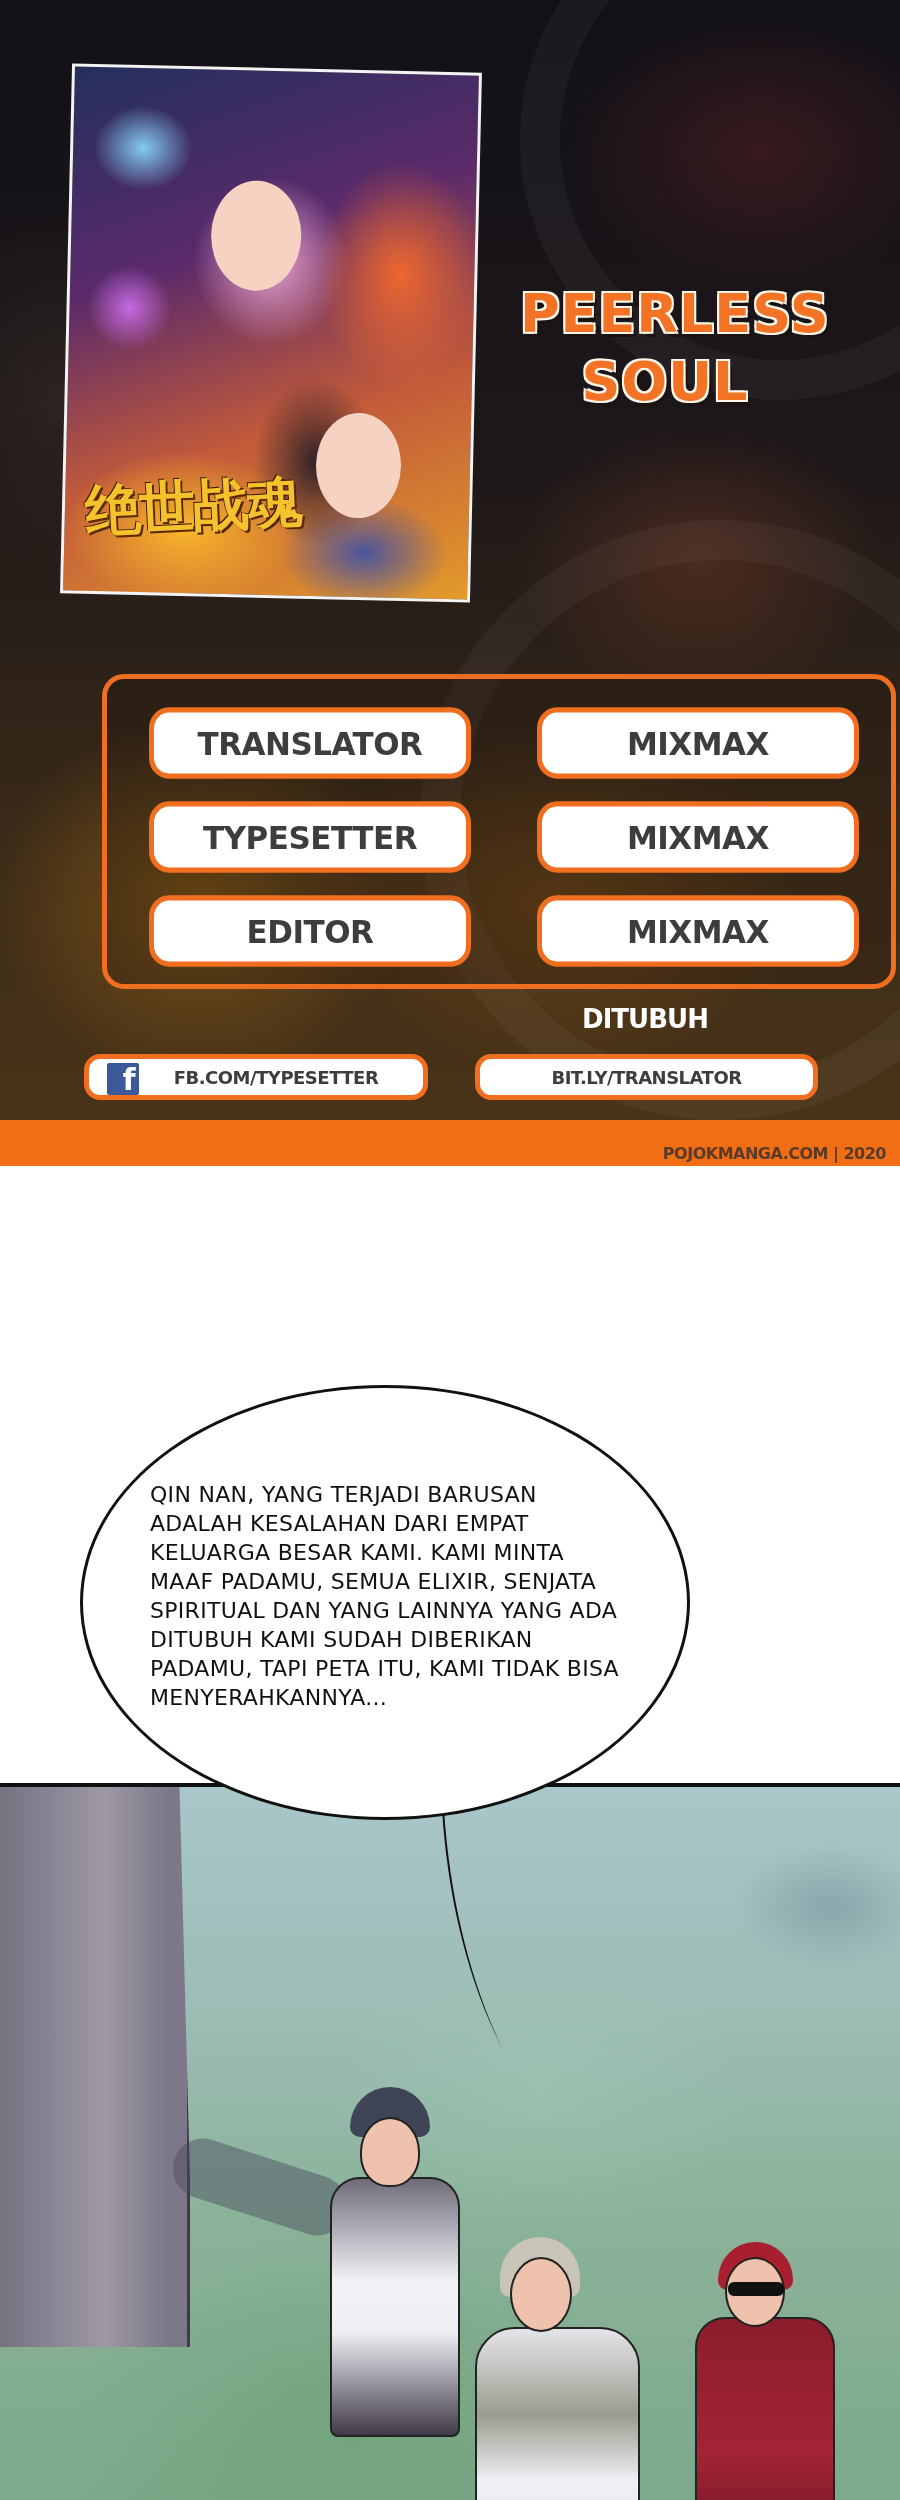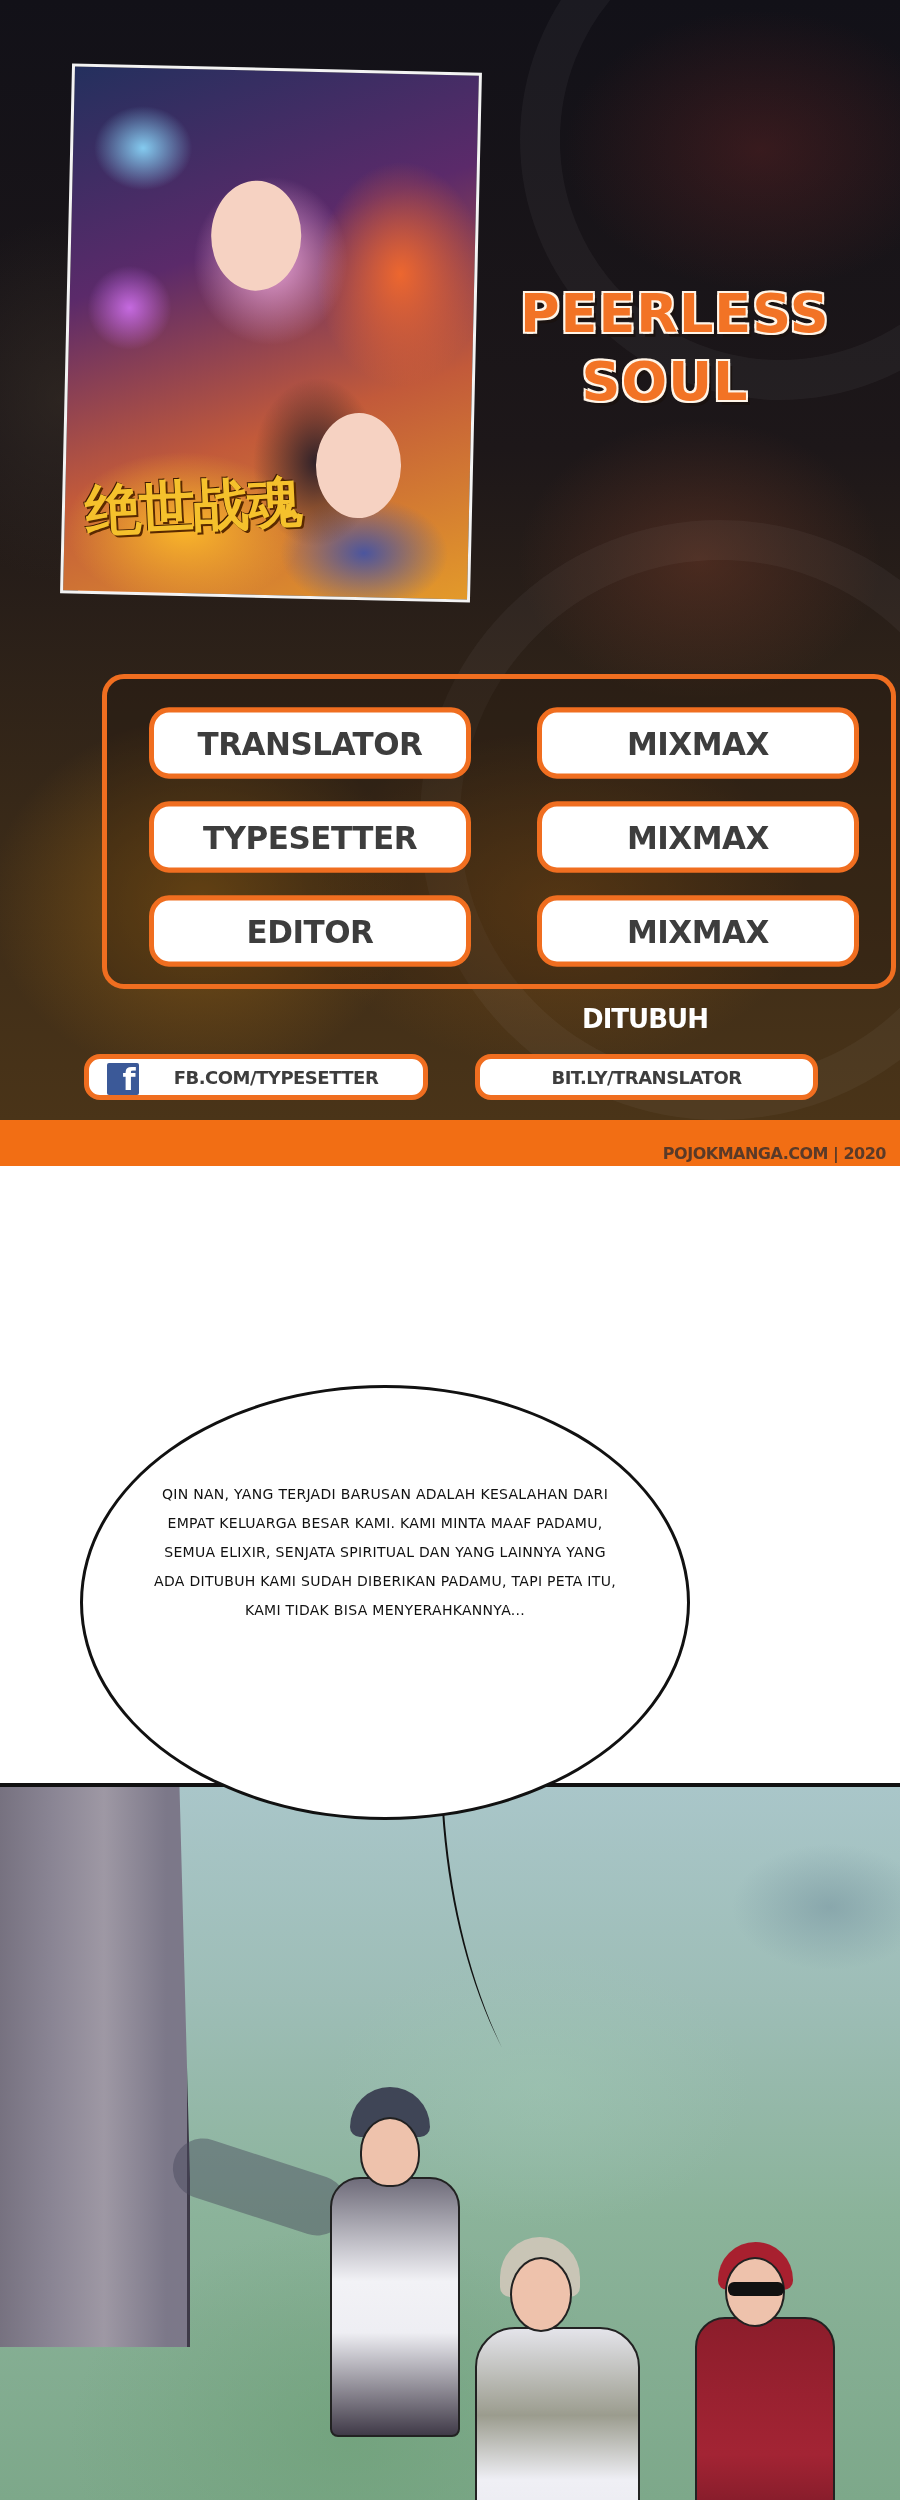--- a/index.html
+++ b/index.html
@@ -155,23 +155,23 @@
       position: absolute; left: 80px; top: 1385px; width: 610px; height: 435px;
       background: #ffffff; border: 3px solid #111; border-radius: 50%;
       z-index: 3;
     }
     .bubble-tail {
       position: absolute; left: 440px; top: 1810px; width: 70px; height: 240px;
       z-index: 2;
     }
     .bubble-text {
       position: absolute; left: 150px; top: 1480px; width: 470px;
-      z-index: 4; text-align: center;
+      z-index: 4; text-align: left;
       font-family: "DejaVu Sans", sans-serif;
-      font-size: 14px; line-height: 29px; color: #111;
+      font-size: 22px; line-height: 29px; color: #111;
       letter-spacing: 0.3px; text-transform: uppercase;
     }
   </style>
 </head>
 <body>
 
 <section class="credits">
   <div class="bg-swirl" style="left:520px;top:-120px;width:520px;height:520px;"></div>
   <div class="bg-swirl" style="left:420px;top:520px;width:600px;height:600px;"></div>
 

